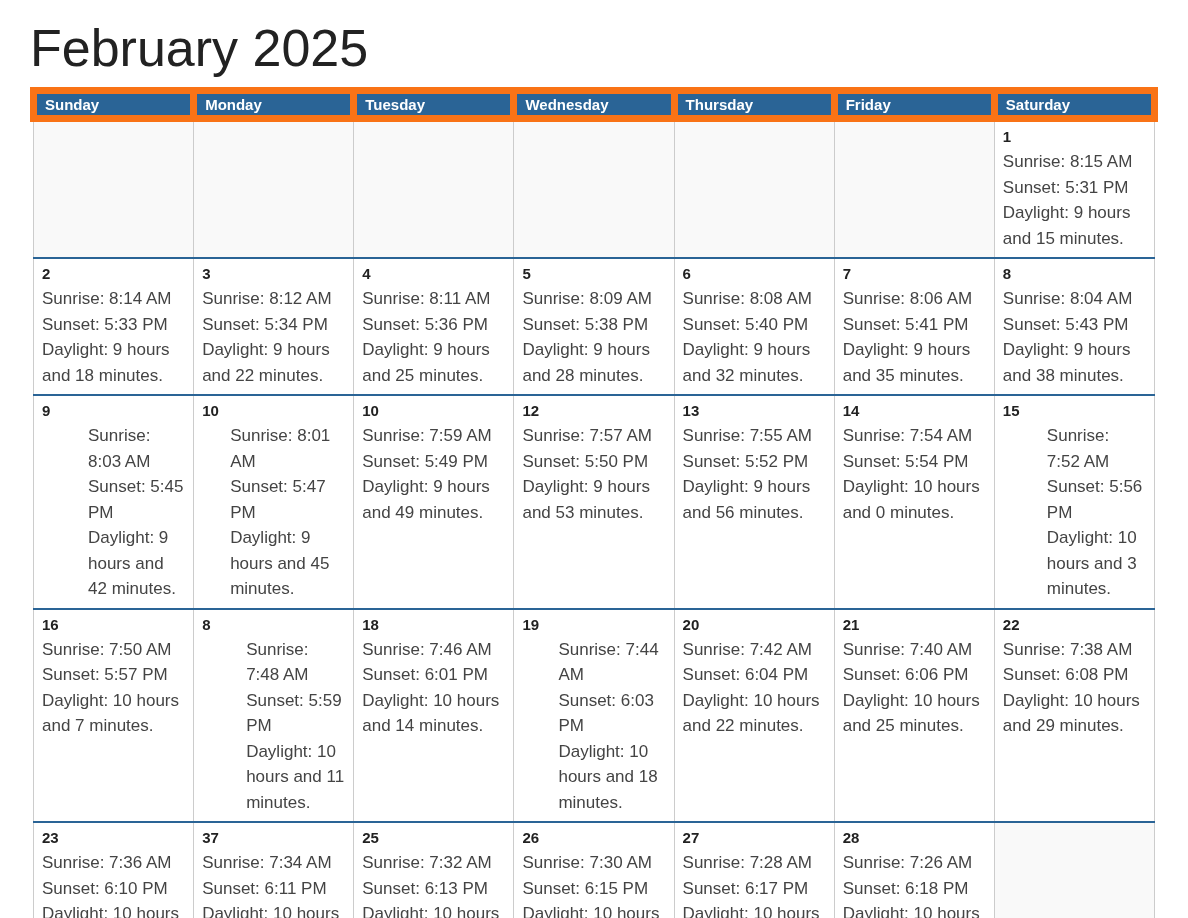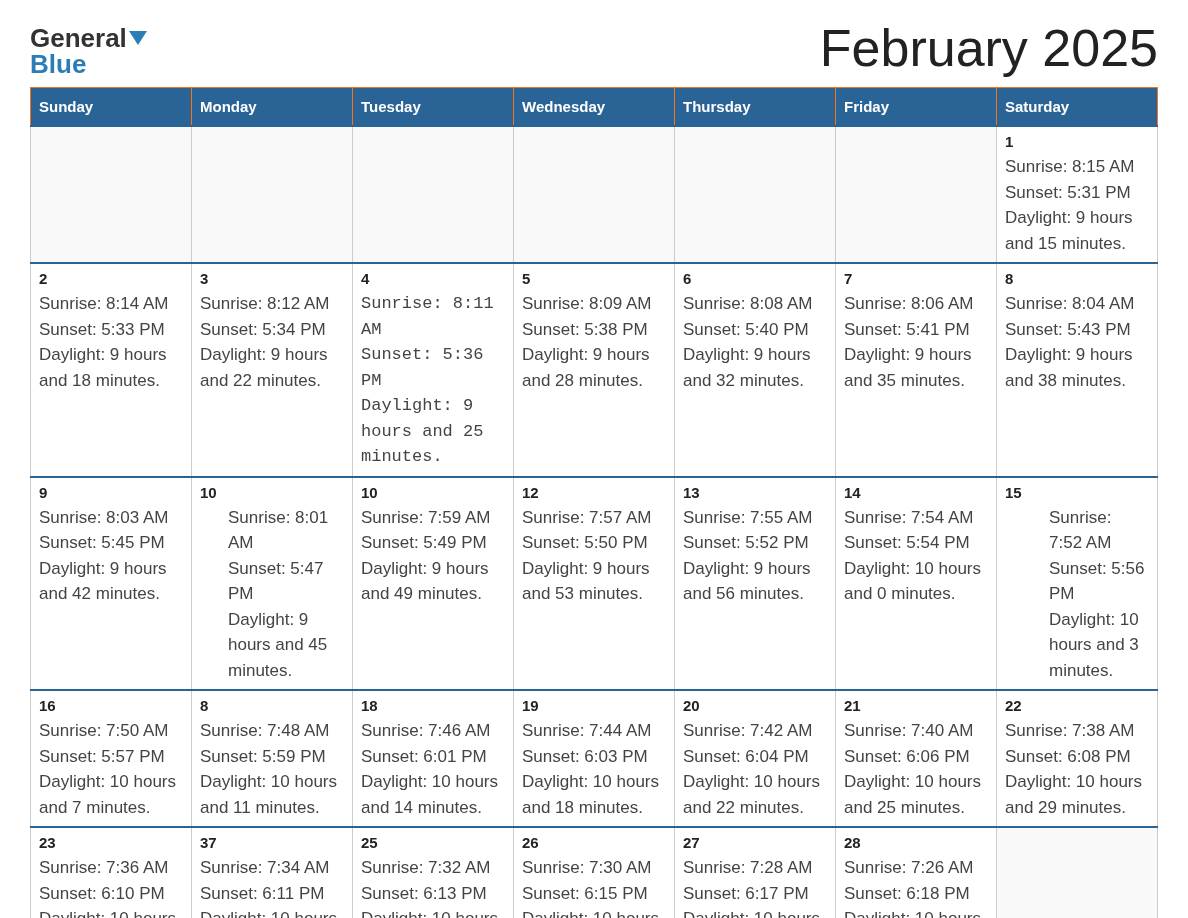--- a/index.html
+++ b/index.html
@@ -61,23 +61,23 @@
     .calendar {
       width: 100%;
       border-collapse: collapse;
       margin-top: 10px;
     }
     .calendar th {
       background-color: #2a6496;
       color: #fff;
       font-size: 15px;
       font-weight: bold;
-      padding: 10px 8px;
+      padding: 2px 8px;
       text-align: left;
-      border: 1px solid #f97316;
+      border: 7px solid #f97316;
     }
     .calendar td {
       vertical-align: top;
       border: 1px solid #ccc;
       padding: 6px 8px;
       width: calc(100% / 7);
       height: 120px;
       font-size: 12.5px;
       color: #333;
     }
@@ -97,25 +97,20 @@
       line-height: 1.5;
     }
     .week-row td {
       border-top: 2px solid #2a6496;
     }
   </style>
 </head>
 <body>
 
 <div class="header">
-  <div class="logo">
-    <div class="logo-text">
-      General<span class="logo-triangle"></span><br><span style="color:#2a7db5;">Blue</span>
-    </div>
-  </div>
   <div class="title-block">
     <div class="month-title">February 2025</div>
   </div>
 </div>
 
 <table class="calendar">
   <thead>
     <tr>
     <th>Sunday</th>
         <th>Monday</th>
@@ -149,21 +144,21 @@
 Daylight: 9 hours and 18 minutes.</div>
         </td>
         <td>
           <span class="day-num">3</span>
           <div class="day-info" style="white-space: pre-line;">Sunrise: 8:12 AM
 Sunset: 5:34 PM
 Daylight: 9 hours and 22 minutes.</div>
         </td>
         <td>
           <span class="day-num">4</span>
-          <div class="day-info" style="white-space: pre-line; font-family: Liberation Mono, monospace;">Sunrise: 8:11 AM
+          <div class="day-info" style="white-space: pre-line;">Sunrise: 8:11 AM
 Sunset: 5:36 PM
 Daylight: 9 hours and 25 minutes.</div>
         </td>
         <td>
           <span class="day-num">5</span>
           <div class="day-info" style="white-space: pre-line;">Sunrise: 8:09 AM
 Sunset: 5:38 PM
 Daylight: 9 hours and 28 minutes.</div>
         </td>
         <td>
@@ -181,21 +176,21 @@
         <td>
           <span class="day-num">8</span>
           <div class="day-info" style="white-space: pre-line;">Sunrise: 8:04 AM
 Sunset: 5:43 PM
 Daylight: 9 hours and 38 minutes.</div>
         </td>
       </tr>
       <tr class="week-row">
         <td>
           <span class="day-num">9</span>
-          <div class="day-info" style="white-space: pre-line;">Sunrise: 8:03 AM
+          <div class="day-info" style="white-space: pre-line; margin-left: 46px;">Sunrise: 8:03 AM
 Sunset: 5:45 PM
 Daylight: 9 hours and 42 minutes.</div>
         </td>
         <td>
           <span class="day-num">10</span>
           <div class="day-info" style="white-space: pre-line; margin-left: 28px;">Sunrise: 8:01 AM
 Sunset: 5:47 PM
 Daylight: 9 hours and 45 minutes.</div>
         </td>
         <td>
@@ -231,33 +226,33 @@
       </tr>
       <tr class="week-row">
         <td>
           <span class="day-num">16</span>
           <div class="day-info" style="white-space: pre-line;">Sunrise: 7:50 AM
 Sunset: 5:57 PM
 Daylight: 10 hours and 7 minutes.</div>
         </td>
         <td>
           <span class="day-num">8</span>
-          <div class="day-info" style="white-space: pre-line;">Sunrise: 7:48 AM
+          <div class="day-info" style="white-space: pre-line; margin-left: 44px;">Sunrise: 7:48 AM
 Sunset: 5:59 PM
 Daylight: 10 hours and 11 minutes.</div>
         </td>
         <td>
           <span class="day-num">18</span>
           <div class="day-info" style="white-space: pre-line;">Sunrise: 7:46 AM
 Sunset: 6:01 PM
 Daylight: 10 hours and 14 minutes.</div>
         </td>
         <td>
           <span class="day-num">19</span>
-          <div class="day-info" style="white-space: pre-line;">Sunrise: 7:44 AM
+          <div class="day-info" style="white-space: pre-line; margin-left: 36px;">Sunrise: 7:44 AM
 Sunset: 6:03 PM
 Daylight: 10 hours and 18 minutes.</div>
         </td>
         <td>
           <span class="day-num">20</span>
           <div class="day-info" style="white-space: pre-line;">Sunrise: 7:42 AM
 Sunset: 6:04 PM
 Daylight: 10 hours and 22 minutes.</div>
         </td>
         <td>

